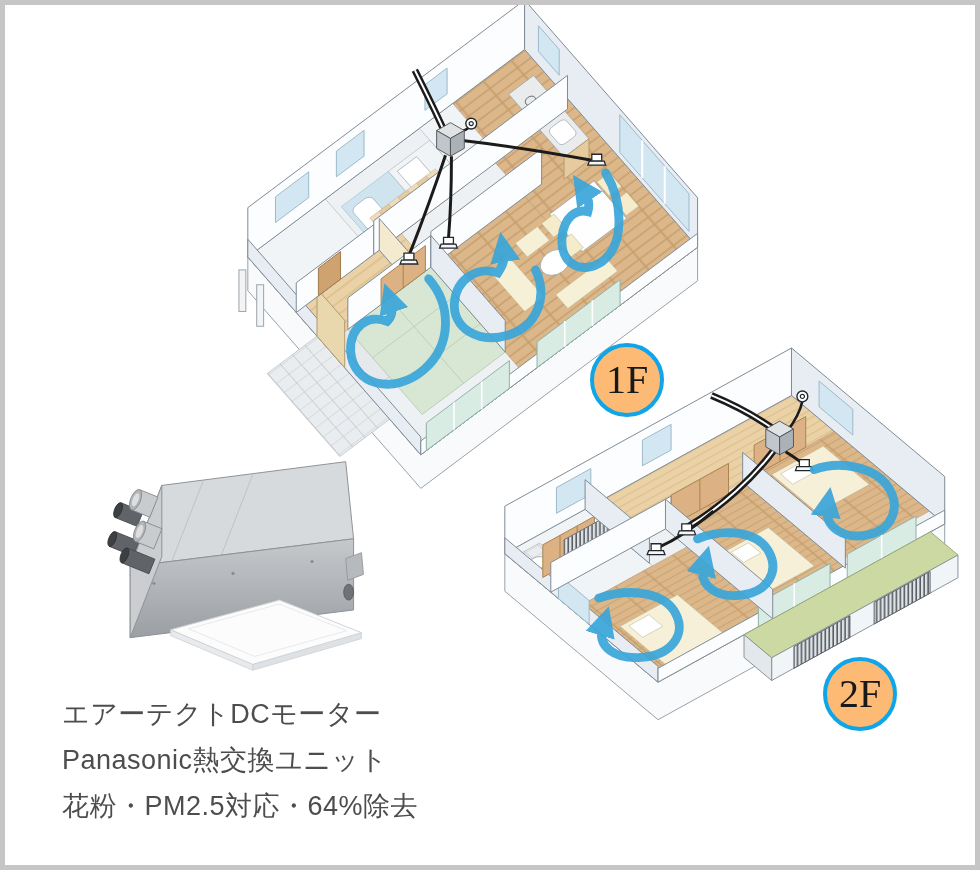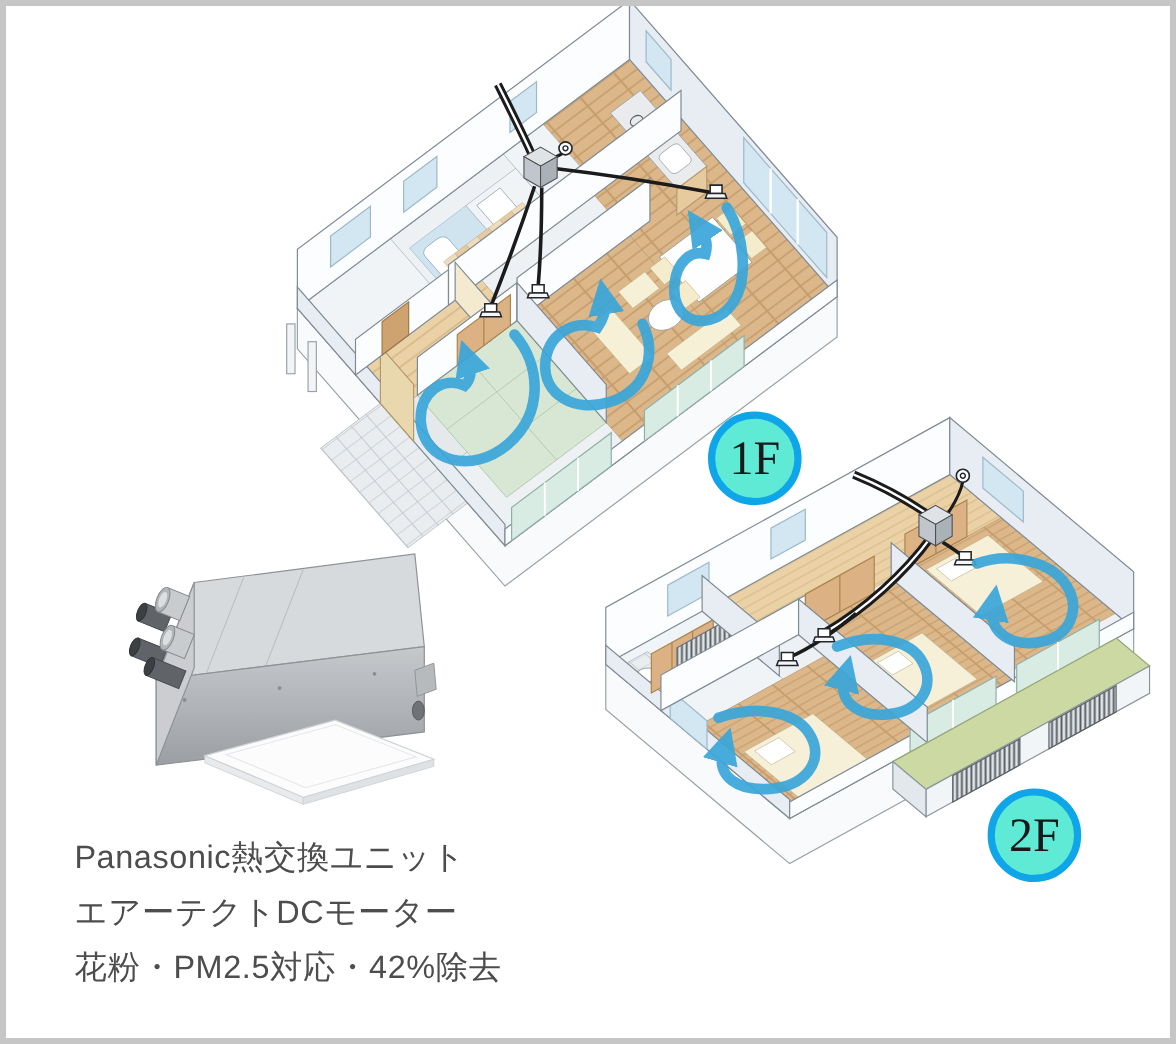--- a/index.html
+++ b/index.html
@@ -6,22 +6,22 @@
   .frame{
     position:relative; width:980px; height:870px; box-sizing:border-box;
     border:5px solid #c6c6c6; background:#ffffff; overflow:hidden;
     font-family:"Liberation Sans", sans-serif;
   }
   #scene{position:absolute; left:0; top:0; width:970px; height:860px; display:block;}
   #scene .iso rect, #scene .iso path, #scene .iso ellipse, #scene .iso line, #scene .iso polygon{
     vector-effect:non-scaling-stroke;
   }
   .badge{
-    position:absolute; width:66px; height:66px; border:6px solid #0ea5e9; border-radius:50%;
-    background:#5eead4; display:flex; align-items:center; justify-content:center;
+    position:absolute; width:66px; height:66px; border:4px solid #0ea5e9; border-radius:50%;
+    background:#fdba74; display:flex; align-items:center; justify-content:center;
     font-family:"Liberation Serif", serif; font-size:40px; color:#17191b; line-height:1;
   }
   .badge-1f{left:585px; top:338px;}
   .badge-2f{left:818px; top:652px;}
   .caption{
     position:absolute; left:57px; top:686px; color:#4d4d4d;
     font-size:27px; line-height:46px; letter-spacing:0.5px; white-space:nowrap;
   }
 </style>
 </head>
@@ -298,18 +298,18 @@
 </svg>
 
 <div class="badge badge-1f">
   <span>1F</span>
 </div>
 <div class="badge badge-2f">
   <span>2F</span>
 </div>
 
 <div class="caption">
+  <div>エアーテクトDCモーター</div>
   <div>Panasonic熱交換ユニット</div>
-  <div>エアーテクトDCモーター</div>
-  <div>花粉・PM2.5対応・42%除去</div>
+  <div>花粉・PM2.5対応・64%除去</div>
 </div>
 
 </div>
 
 </body></html>

